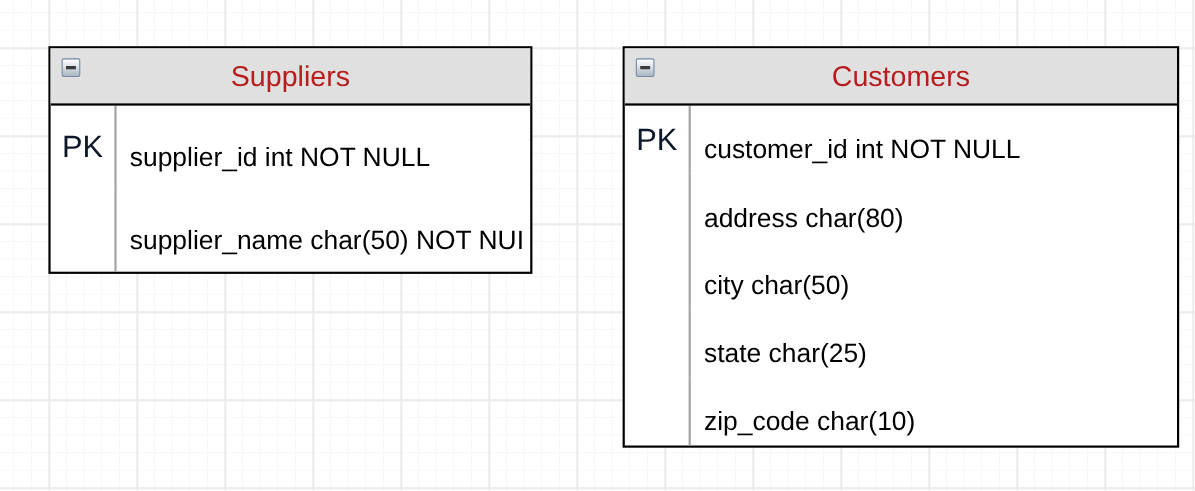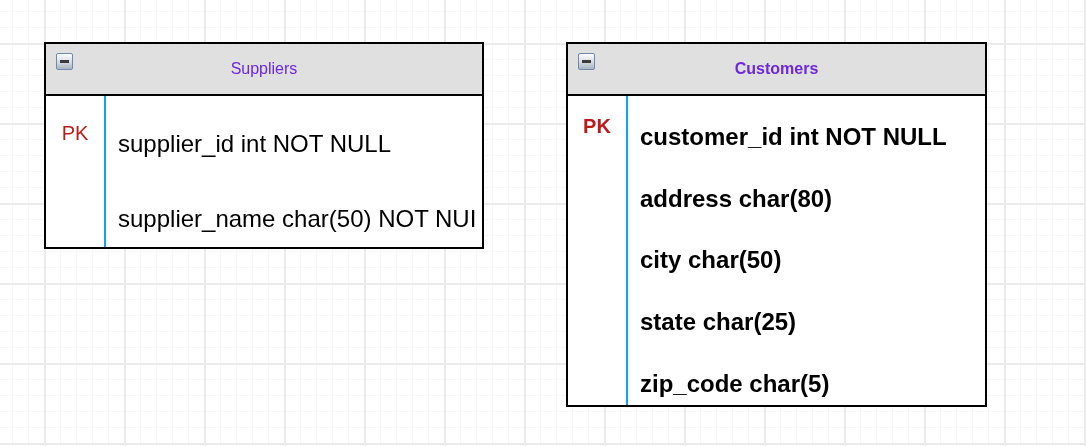--- a/index.html
+++ b/index.html
@@ -34,22 +34,22 @@
     box-sizing: border-box;
     height: 52px;
     flex: 0 0 52px;
     background: #e0e0e0;
     border-bottom: 2px solid #000000;
     display: flex;
     align-items: center;
     justify-content: center;
   }
   .er-title {
-    font-size: 16px;
-    color: #6d28d9;
+    font-size: 26px;
+    color: #b91c1c;
     white-space: nowrap;
   }
   .collapse-btn {
     position: absolute;
     left: 10px;
     top: 9px;
     width: 17px;
     height: 17px;
     padding: 0;
     border: 1px solid #7089a8;
@@ -74,26 +74,26 @@
   .er-row {
     flex: 1 1 0;
     display: flex;
     align-items: stretch;
     min-height: 0;
   }
   .key-cell {
     box-sizing: border-box;
     flex: 0 0 60px;
     width: 60px;
-    border-right: 2px solid #0ea5e9;
+    border-right: 2px solid #a3a3a3;
     display: flex;
     align-items: center;
     justify-content: center;
-    font-size: 20px;
-    color: #b91c1c;
+    font-size: 28px;
+    color: #0f172a;
   }
   .attr-cell {
     flex: 1 1 auto;
     display: flex;
     align-items: center;
     padding-left: 12px;
     font-size: 24px;
     color: #000000;
     white-space: nowrap;
     overflow: hidden;
@@ -117,21 +117,21 @@
         <span class="key-cell">PK</span>
         <span class="attr-cell">supplier_id int NOT NULL</span>
       </div>
       <div class="er-row">
         <span class="key-cell"></span>
         <span class="attr-cell">supplier_name char(50) NOT NUI</span>
       </div>
     </div>
   </section>
 
-  <section class="er-table" style="left:566px; top:42px; width:421px; height:365px;font-weight:bold;">
+  <section class="er-table" style="left:566px; top:42px; width:506px; height:365px;">
     <header class="er-header">
       <button class="collapse-btn">
         <span class="minus-bar"></span>
       </button>
       <span class="er-title">Customers</span>
     </header>
     <div class="er-body">
       <div class="er-row">
         <span class="key-cell">PK</span>
         <span class="attr-cell">customer_id int NOT NULL</span>
@@ -143,18 +143,18 @@
       <div class="er-row">
         <span class="key-cell"></span>
         <span class="attr-cell">city char(50)</span>
       </div>
       <div class="er-row">
         <span class="key-cell"></span>
         <span class="attr-cell">state char(25)</span>
       </div>
       <div class="er-row">
         <span class="key-cell"></span>
-        <span class="attr-cell">zip_code char(5)</span>
+        <span class="attr-cell">zip_code char(10)</span>
       </div>
     </div>
   </section>
 
 </div>
 
 </body></html>

